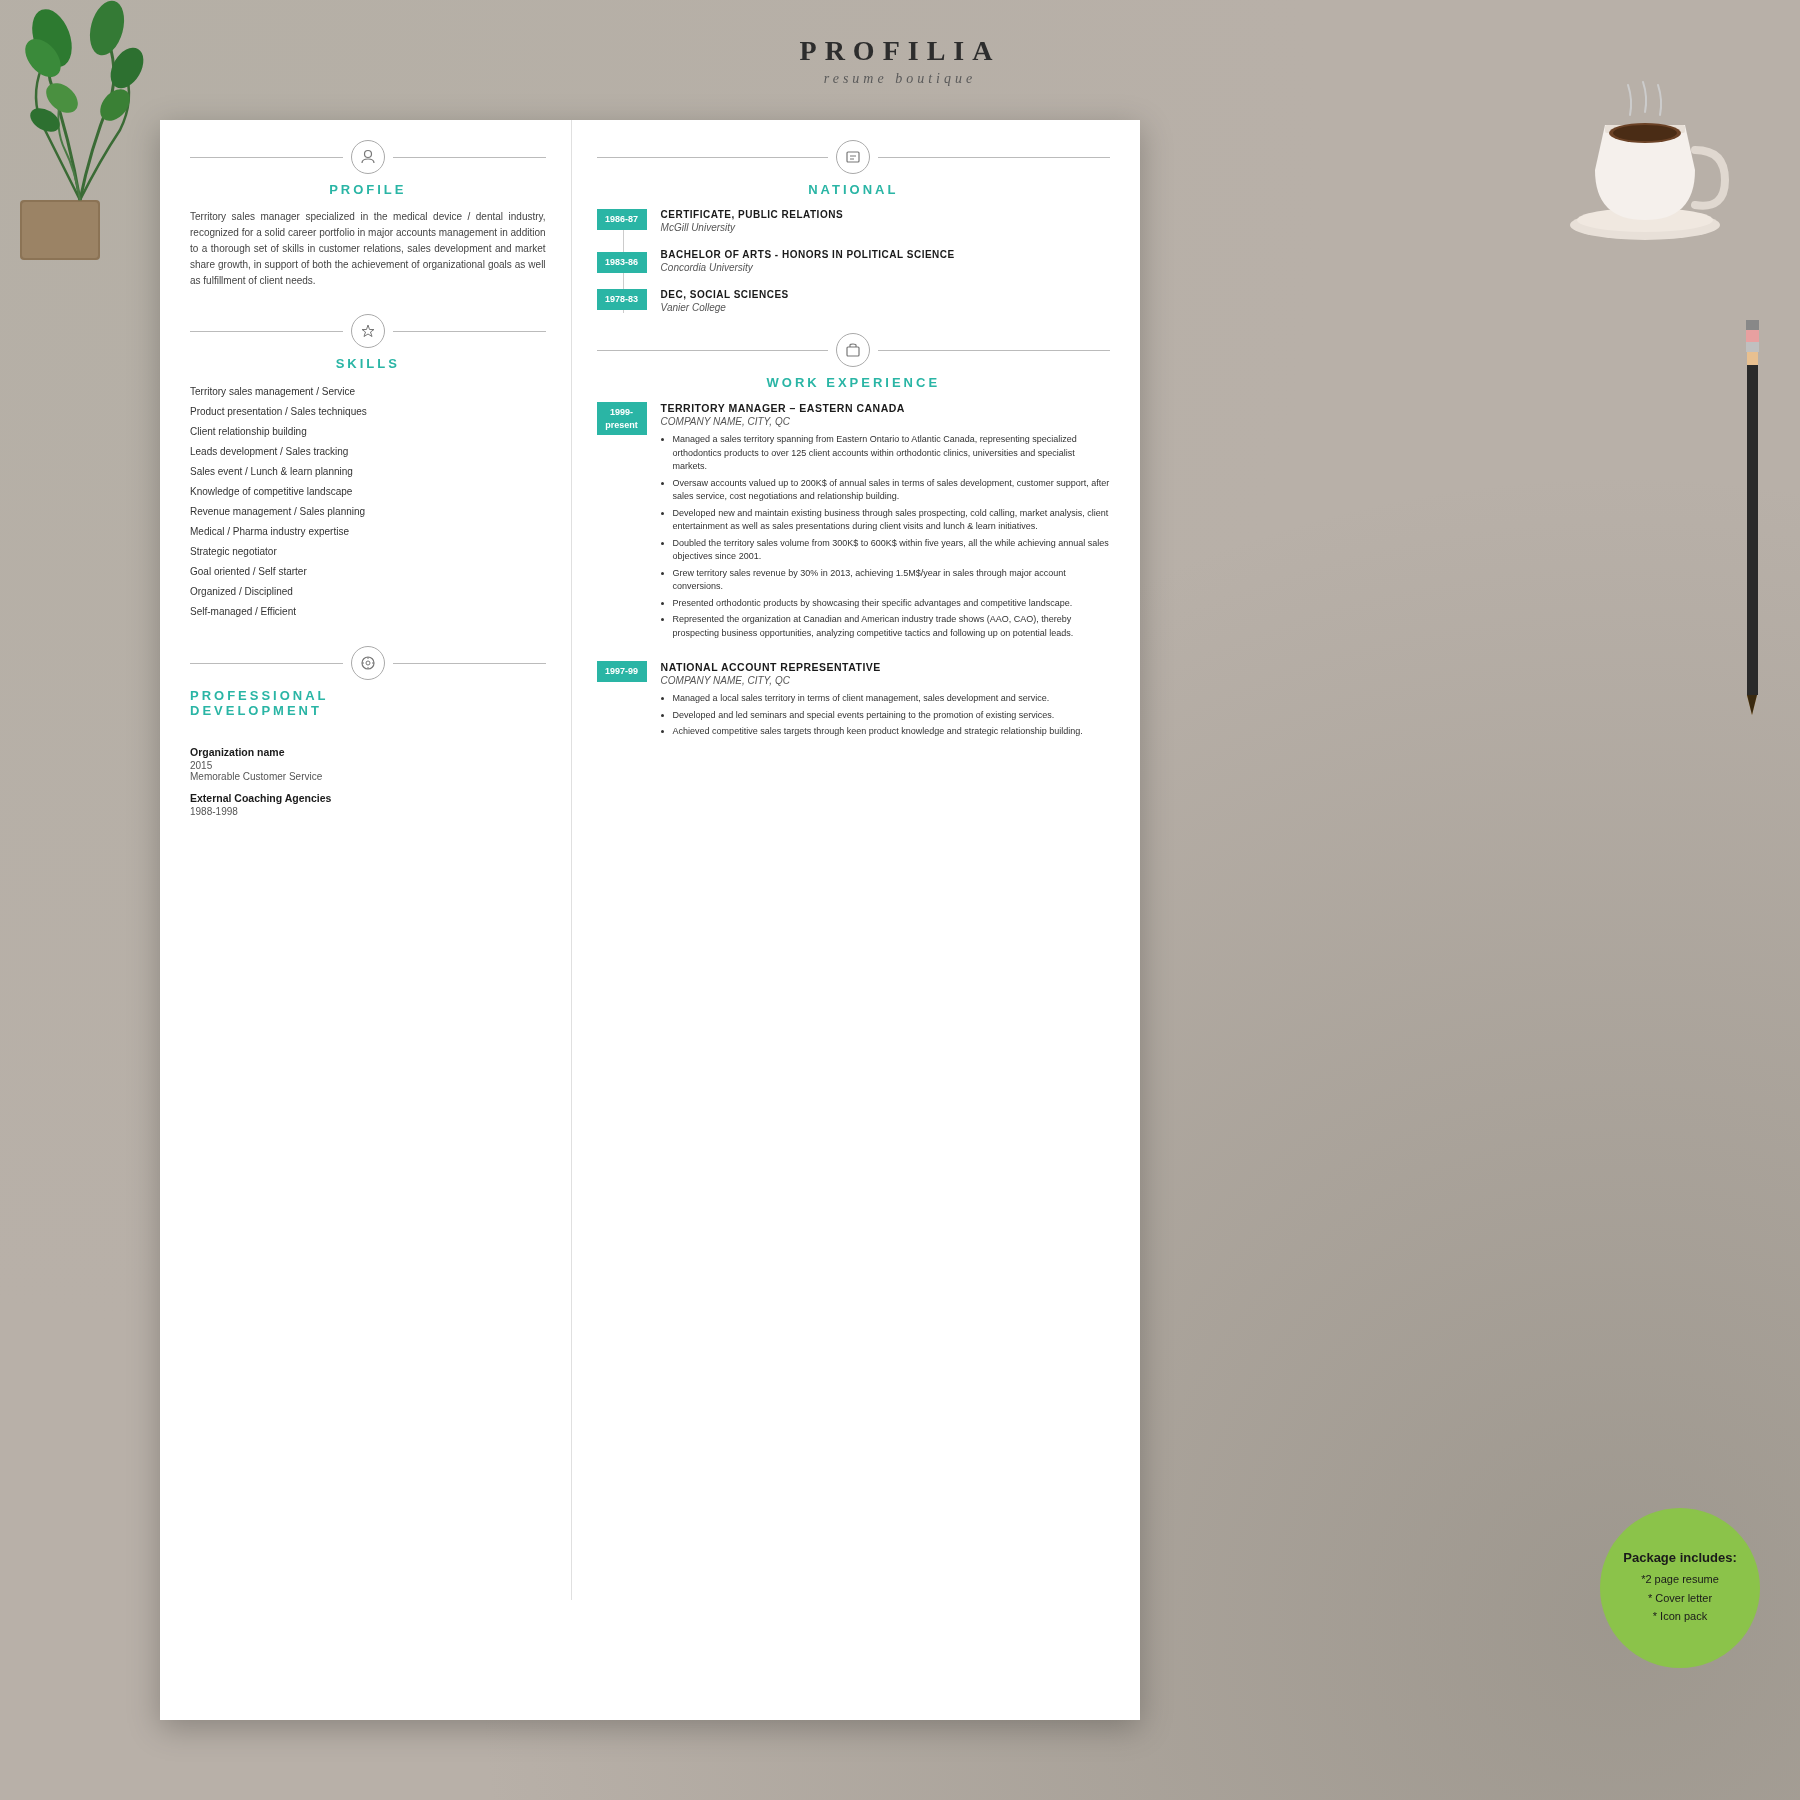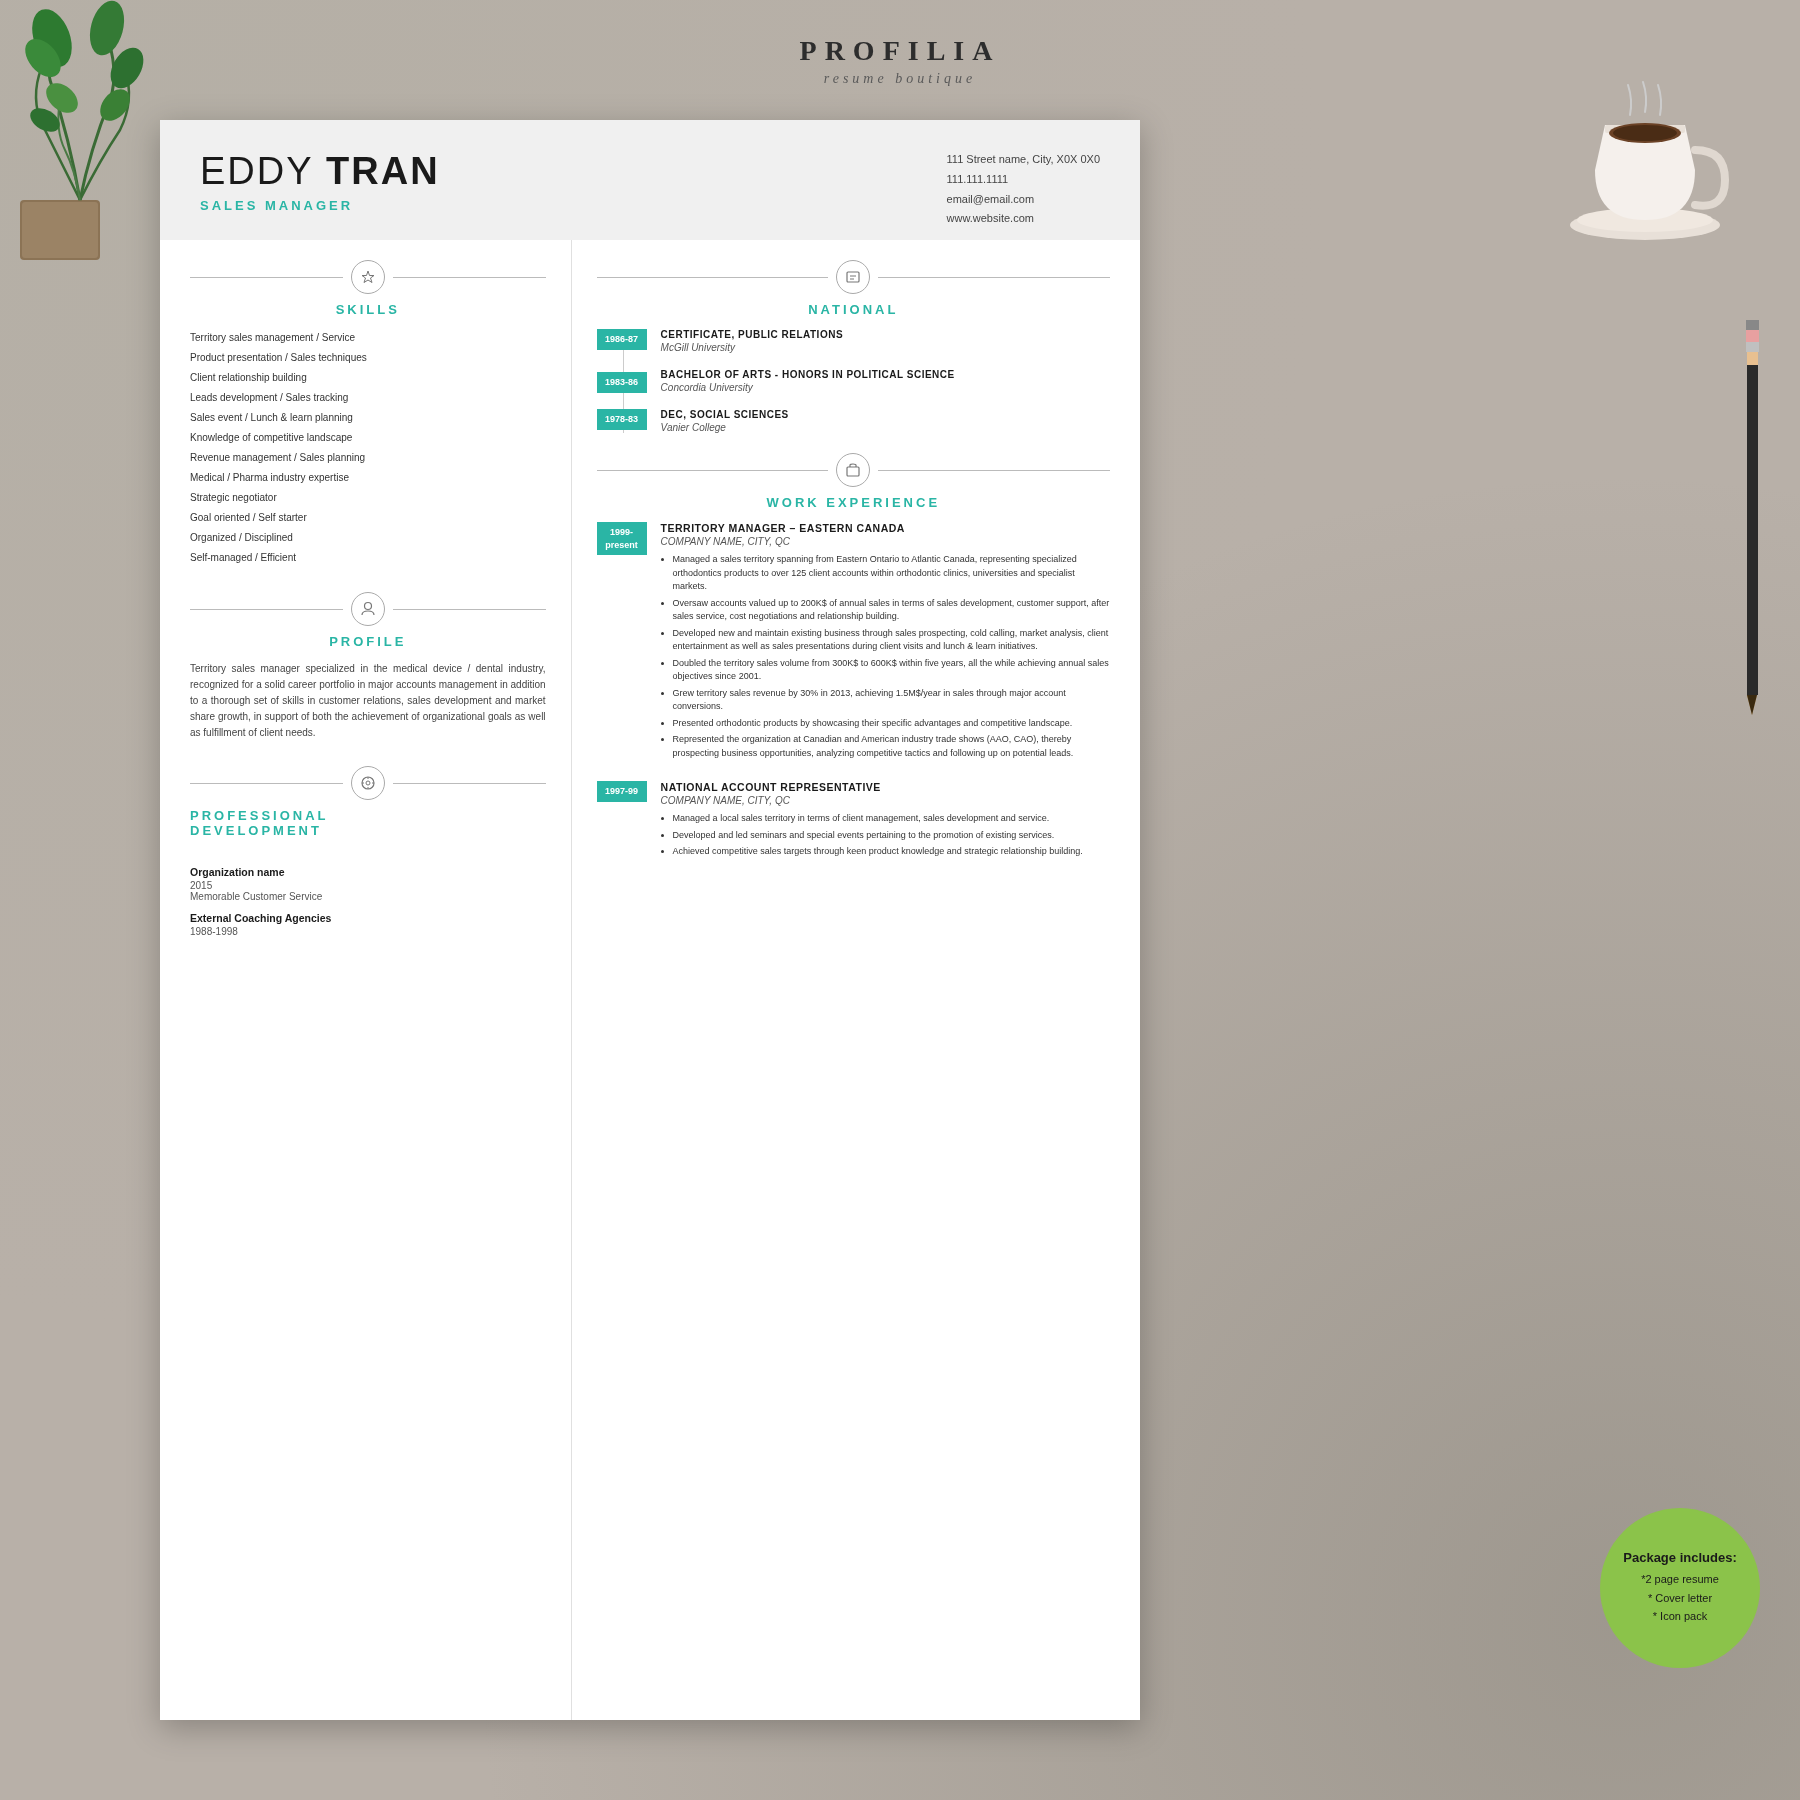--- a/index.html
+++ b/index.html
@@ -327,37 +327,39 @@
     <rect x="11" y="28" width="13" height="14" fill="#e8a0a0"></rect>
 
     <rect x="11" y="20" width="13" height="10" fill="#888"></rect>
 
     <polygon points="12 395, 17 415, 22 395" fill="#3a2a10"></polygon>
   </svg>
 </div>
 
 <div class="resume-paper">
 
-  <div class="resume-header">
-    <div class="name-area">
-      <span class="name-first">EDDY</span>
-      <span class="name-last">TRAN</span>
-      <div class="job-title">SALES MANAGER</div>
-    </div>
-    <div class="contact-info">
-      <div>111 Street name, City, X0X 0X0</div>
-      <div>111.111.1111</div>
-      <div>email@email.com</div>
-      <div>www.website.com</div>
-    </div>
-  </div>
 
   <div class="resume-body">
 
     <div class="left-col">
+
+      <div class="section">
+        <div class="hr-with-icon">
+          <div class="hr-line"></div>
+          <div class="icon-circle">
+            <svg width="16" height="16" viewBox="0 0 16 16">
+              <circle cx="8" cy="5" r="3.5" stroke="#777" stroke-width="1.2" fill="none"></circle>
+              <path d="M2 14 Q2 10 8 10 Q14 10 14 14" stroke="#777" stroke-width="1.2" fill="none"></path>
+            </svg>
+          </div>
+          <div class="hr-line"></div>
+        </div>
+        <div class="section-title">PROFILE</div>
+        <div class="profile-text">Territory sales manager specialized in the medical device / dental industry, recognized for a solid career portfolio in major accounts management in addition to a thorough set of skills in customer relations, sales development and market share growth, in support of both the achievement of organizational goals as well as fulfillment of client needs.</div>
+      </div>
 
       <div class="section">
         <div class="hr-with-icon">
           <div class="hr-line"></div>
           <div class="icon-circle">
             <svg width="16" height="16" viewBox="0 0 16 16">
               <path d="M8 2 L9.5 6.5 L14 6.5 L10.5 9 L12 13.5 L8 11 L4 13.5 L5.5 9 L2 6.5 L6.5 6.5 Z" stroke="#777" stroke-width="1" fill="none"></path>
             </svg>
           </div>
           <div class="hr-line"></div>
@@ -371,35 +373,20 @@
             <div style="margin-bottom: 2px;">Leads development / Sales tracking</div>
             <div style="margin-bottom: 2px;">Sales event / Lunch &amp; learn planning</div>
             <div style="margin-bottom: 2px;">Knowledge of competitive landscape</div>
             <div style="margin-bottom: 2px;">Revenue management / Sales planning</div>
             <div style="margin-bottom: 2px;">Medical / Pharma industry expertise</div>
             <div style="margin-bottom: 2px;">Strategic negotiator</div>
             <div style="margin-bottom: 2px;">Goal oriented / Self starter</div>
             <div style="margin-bottom: 2px;">Organized / Disciplined</div>
             <div style="margin-bottom: 2px;">Self-managed / Efficient</div>
           </div>
-      </div>
-
-      <div class="section">
-        <div class="hr-with-icon">
-          <div class="hr-line"></div>
-          <div class="icon-circle">
-            <svg width="16" height="16" viewBox="0 0 16 16">
-              <circle cx="8" cy="5" r="3.5" stroke="#777" stroke-width="1.2" fill="none"></circle>
-              <path d="M2 14 Q2 10 8 10 Q14 10 14 14" stroke="#777" stroke-width="1.2" fill="none"></path>
-            </svg>
-          </div>
-          <div class="hr-line"></div>
-        </div>
-        <div class="section-title">PROFILE</div>
-        <div class="profile-text">Territory sales manager specialized in the medical device / dental industry, recognized for a solid career portfolio in major accounts management in addition to a thorough set of skills in customer relations, sales development and market share growth, in support of both the achievement of organizational goals as well as fulfillment of client needs.</div>
       </div>
 
       <div class="section">
         <div class="hr-with-icon">
           <div class="hr-line"></div>
           <div class="icon-circle">
             <svg width="16" height="16" viewBox="0 0 16 16">
               <circle cx="8" cy="8" r="6" stroke="#777" stroke-width="1.2" fill="none"></circle>
               <circle cx="8" cy="8" r="2" stroke="#777" stroke-width="1" fill="none"></circle>
               <line x1="8" y1="2" x2="8" y2="4" stroke="#777" stroke-width="1"></line>

